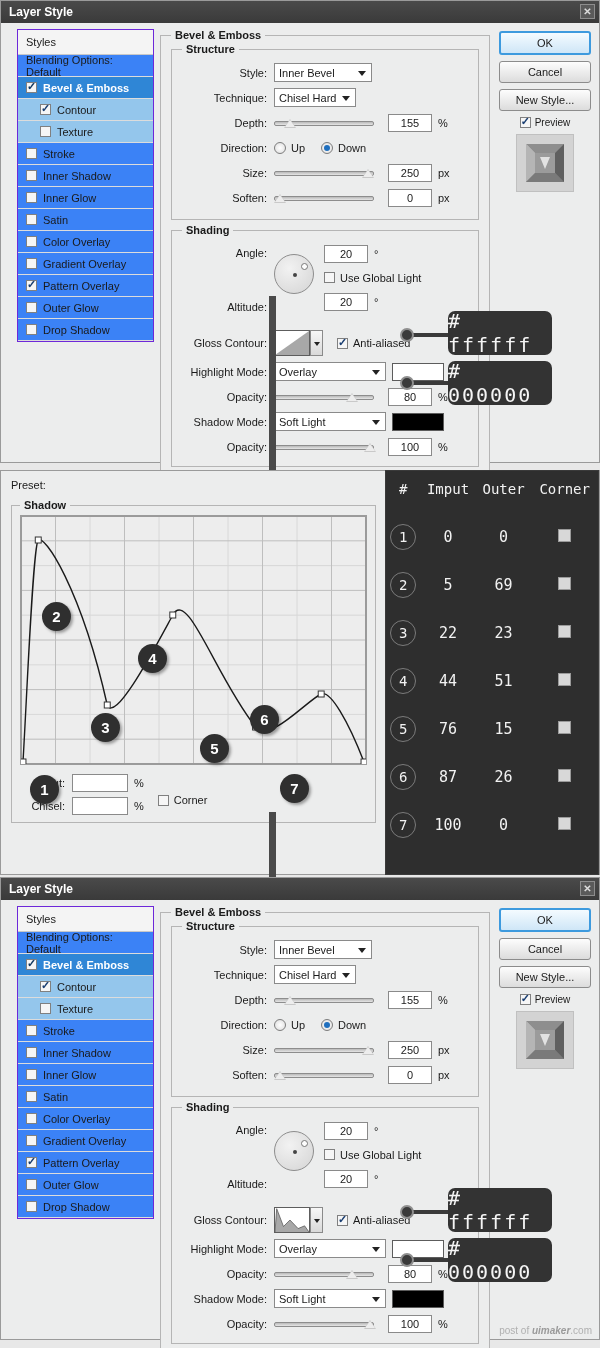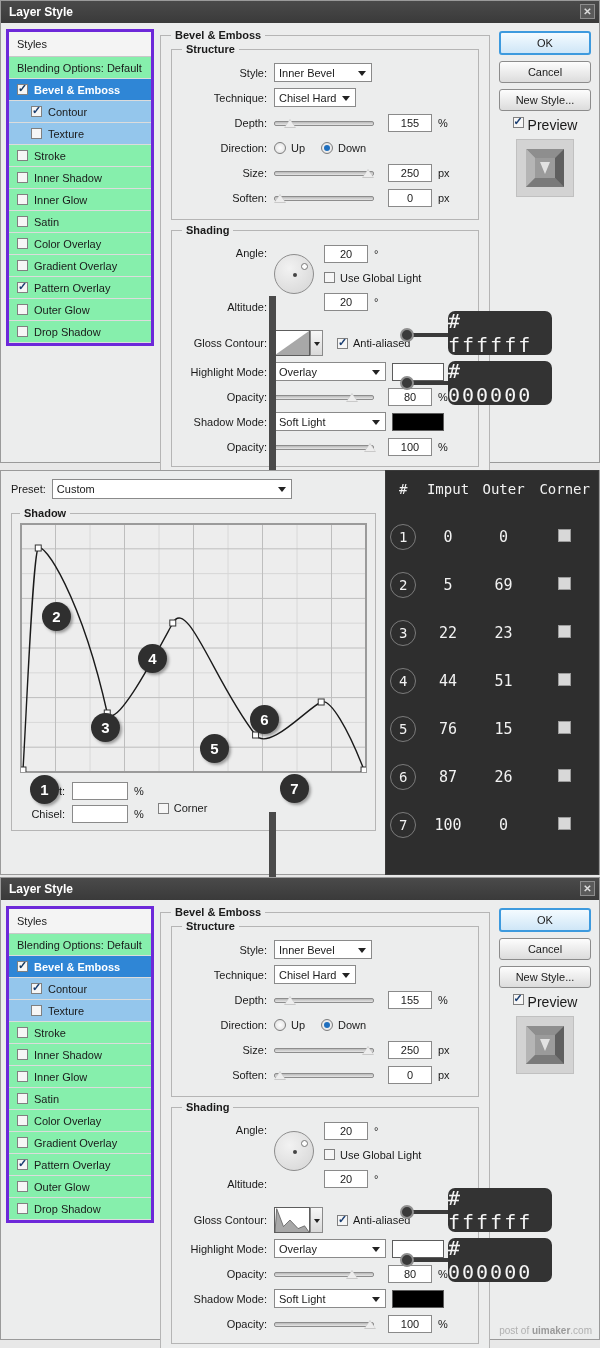--- a/index.html
+++ b/index.html
@@ -26,21 +26,21 @@
   }
   .closebtn {
     position:absolute; right:4px; top:3px; width:15px; height:15px;
     border:1px solid #8d8d8d; background:#5a5a5a; color:#ddd;
     font-size:10px; line-height:13px; text-align:center; font-weight:bold;
   }
   .dlgbody { display:flex; padding:6px 5px 8px 5px; gap:6px; }
 
   
   .styles-col { width:148px; }
-  .styles-list { border:3px solid #6d28d9; background:#86efac; }
+  .styles-list { border:1px solid #6d28d9; background:#3b82f6;margin-left:11px; }
   .styles-head { padding:6px 8px; font-size:11px; border-bottom:1px solid #c8c8c8; background:#f4f4f4; }
   .st-row {
     display:flex; align-items:center; gap:6px;
     padding:4px 8px; border-bottom:1px solid #dcdcdc; font-size:11px; height:22px;
   }
   .st-row.sel { background:#2f86d6; color:#fff; font-weight:bold; }
   .st-row.sub { background:#94c6ec; padding-left:22px; }
   .cbox {
     width:11px; height:11px; border:1px solid #808080; background:#f6f6f6;
     display:inline-block; position:relative; flex:none;
@@ -123,21 +123,21 @@
   .btnrow { display:flex; justify-content:center; gap:14px; margin-top:4px; }
   .btn {
     border:1px solid #8c8c8c; border-radius:3px; font-size:11px; padding:3px 12px;
     background:linear-gradient(#fdfdfd,#dcdcdc); text-align:center; white-space:nowrap;
   }
   .btn.primary { border:2px solid #3d9ade; background:linear-gradient(#f4fbff,#cfe6f7); font-weight:normal; }
 
   
   .right-col { width:98px; display:flex; flex-direction:column; align-items:center; gap:6px; padding-top:2px; }
   .right-col .btn { width:92px; padding:4px 0; }
-  .prevrow { display:flex; align-items:flex-start; gap:4px; font-size:14px; }
+  .prevrow { display:flex; align-items:flex-end; gap:4px; font-size:10px; }
   .thumbbox {
     width:58px; height:58px; background:#d3d3d3; border:1px solid #c0c0c0;
     display:flex; align-items:center; justify-content:center;
   }
 
   
   .ced { position:absolute; left:0; width:600px; background:#eceded; border:1px solid #9a9a9a; display:flex; }
   .ced-left { width:385px; padding:8px 10px 6px 10px; }
   .ced-presetrow { display:flex; align-items:center; gap:6px; margin-bottom:8px; }
   .ced-graph { width:100%; height:250px; border:1px solid #9b9b9b; background:#ededed; position:relative; }
@@ -178,21 +178,21 @@
   }
   .ptbadge {
     position:absolute; width:29px; height:29px; border-radius:50%;
     background:#2f2f2f; color:#fff; font-size:15px; font-weight:bold;
     display:flex; align-items:center; justify-content:center;
     box-shadow:2px 2px 3px rgba(0,0,0,.35);
   }
   .footer {
     position:absolute; right:8px; bottom:12px; color:#b0b0b0; font-size:10px;
   }
-  .footer b { color:#9a9a9a; }
+  .footer b { color:#9a9a9a;font-style:italic; }
 </style>
 </head>
 <body>
 
 <div class="dialog" id="dlg-top" style="top:0; height:463px;">
   <div class="titlebar">
     <span>Layer Style</span>
     <span class="closebtn">✕</span>
   </div>
   <div class="dlgbody">
@@ -431,24 +431,20 @@
 <div class="leaderdot" style="left:400px; top:376px;"></div>
 <div class="callout" style="left:448px; top:361px; width:104px; height:44px;"># 000000</div>
 
 <div class="arrow-v" style="left:269px; top:296px; height:250px;"></div>
 <div class="arrow-head" style="left:261px; top:544px;"></div>
 
 <div class="ced" style="top:470px; height:405px;">
   <div class="ced-left">
     <div class="ced-presetrow">
       <span>Preset:</span>
-      <div class="sel-box" style="width:240px; height:20px;">
-        <span>Custom</span>
-        <span class="arrow"></span>
-      </div>
     </div>
     <fieldset class="grp" style="padding:4px 8px 6px 8px;">
       <legend>Shadow</legend>
       <div class="ced-graph">
         <svg width="100%" height="100%" viewBox="0 0 348 248" preserveAspectRatio="none">
           <rect x="0" y="0" width="348" height="248" fill="#ededed"></rect>
           <g stroke="#d8d8d8" stroke-width="1">
             <line x1="69.6" y1="0" x2="69.6" y2="248"></line>
             <line x1="139.2" y1="0" x2="139.2" y2="248"></line>
             <line x1="208.8" y1="0" x2="208.8" y2="248"></line>

